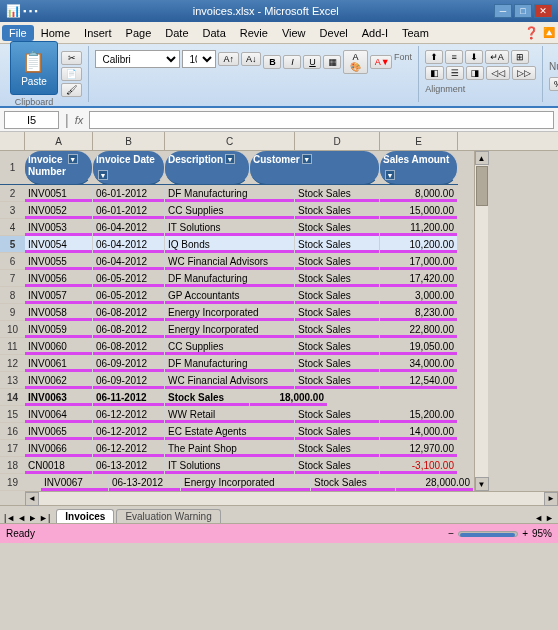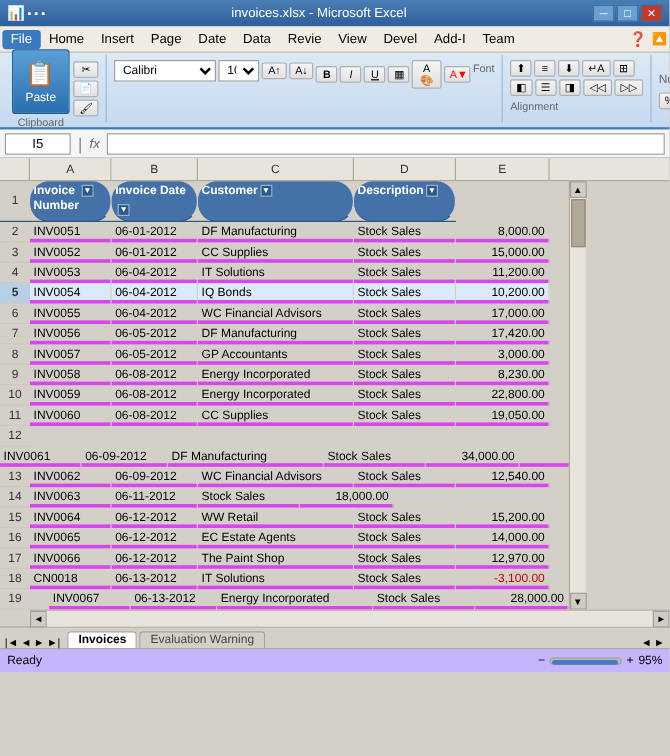--- a/index.html
+++ b/index.html
@@ -236,21 +236,21 @@
       font-size: 7px;
       color: white;
       text-align: center;
       line-height: 10px;
       margin-left: 2px;
       flex-shrink: 0;
     }
 
     
     .status-bar {
-      background: #c4b5fd;
+      background: #f9a8d4;
       height: 20px;
       display: flex;
       align-items: center;
       justify-content: space-between;
       padding: 0 6px;
       border-top: 1px solid #b0a898;
       font-size: 10px;
     }
 
     
@@ -465,22 +465,23 @@
   <div class="scroll-area">
 
     <div style="display:flex;flex-direction:column;">
 
       <div style="display:flex;">
         <div class="row-num" style="height:34px;border-bottom:1px solid #2a5a8a;">1</div>
 
         <div class="header-row">
           <div class="cell header-cell ca">Invoice<br>Number<span class="filter-icon">▼</span></div>
           <div class="cell header-cell cb">Invoice Date<span class="filter-icon">▼</span></div>
+          <div class="cell header-cell cd">Description<span class="filter-icon">▼</span></div>
           <div class="cell header-cell cc">Customer<span class="filter-icon">▼</span></div>
-          <div class="cell header-cell cd">Description<span class="filter-icon">▼</span></div>
+          <div class="cell header-cell ce">Sales Amount<span class="filter-icon">▼</span></div>
         </div>
       </div>
 
       <div id="data-rows-container">
           <div style="display: flex;">
             <div class="row-num">2</div>
             <div class="grid-row">
               <div class="cell ca ">INV0051</div>
               <div class="cell cb ">06-01-2012</div>
               <div class="cell cc ">DF Manufacturing</div>
@@ -571,41 +572,41 @@
           <div style="display: flex;">
             <div class="row-num">11</div>
             <div class="grid-row">
               <div class="cell ca ">INV0060</div>
               <div class="cell cb ">06-08-2012</div>
               <div class="cell cc ">CC Supplies</div>
               <div class="cell cd ">Stock Sales</div>
               <div class="cell ce num">19,050.00</div>
             </div>
           </div>
-          <div style="display: flex; flex-direction: column;">
+          <div style="display: flex;">
             <div class="row-num">12</div>
             <div class="grid-row">
               <div class="cell ca ">INV0061</div>
               <div class="cell cb ">06-09-2012</div>
               <div class="cell cc ">DF Manufacturing</div>
               <div class="cell cd ">Stock Sales</div>
               <div class="cell ce num">34,000.00</div>
             </div>
           </div>
           <div style="display: flex;">
             <div class="row-num">13</div>
             <div class="grid-row">
               <div class="cell ca ">INV0062</div>
               <div class="cell cb ">06-09-2012</div>
               <div class="cell cc ">WC Financial Advisors</div>
               <div class="cell cd ">Stock Sales</div>
               <div class="cell ce num">12,540.00</div>
             </div>
           </div>
-          <div style="display: flex;">
+          <div style="display: flex; font-weight: bold;">
             <div class="row-num">14</div>
             <div class="grid-row">
               <div class="cell ca ">INV0063</div>
               <div class="cell cb ">06-11-2012</div>
               <div class="cell cd ">Stock Sales</div>
               <div class="cell ce num">18,000.00</div>
             </div>
           </div>
           <div style="display: flex;">
             <div class="row-num">15</div>

